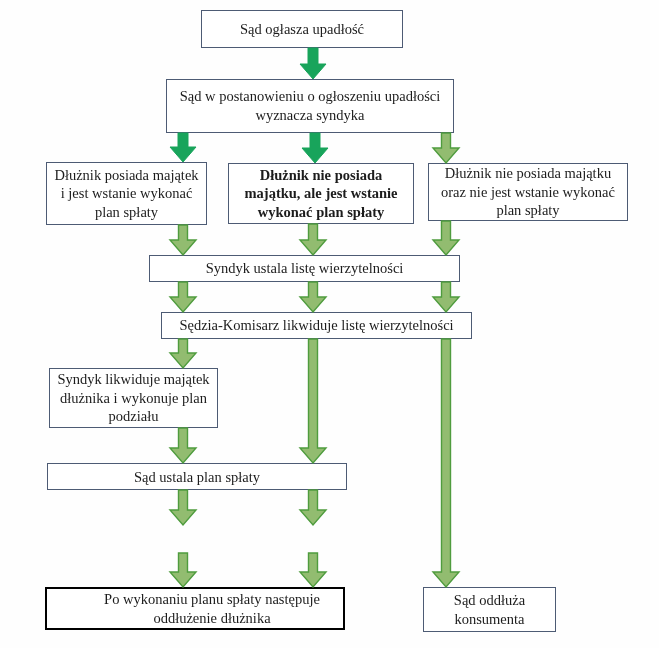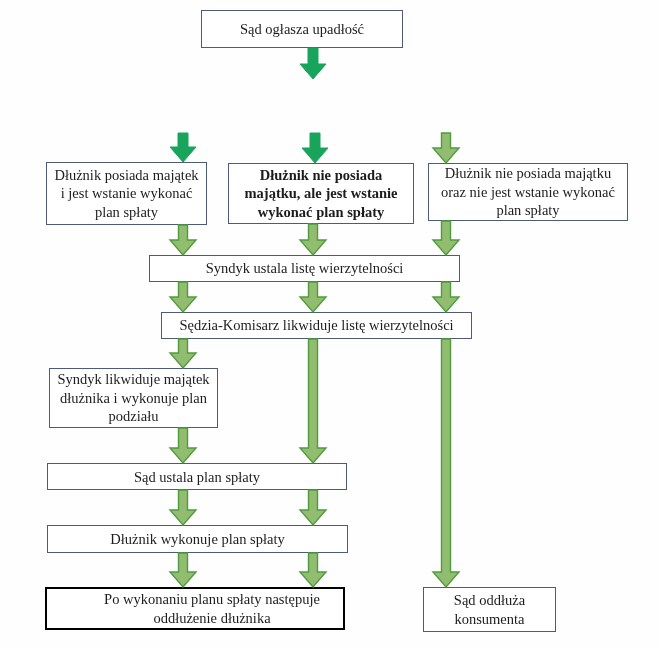--- a/index.html
+++ b/index.html
@@ -47,43 +47,43 @@
     stroke-linejoin:miter;
   }
 </style>
 </head>
 <body>
 
 <div id="canvas">
   <div class="node" id="node-a">
       <span>Sąd ogłasza upadłość</span>
     </div>
+  <div class="node" id="node-b">
+      <span>Sąd w postanowieniu o ogłoszeniu upadłości wyznacza syndyka</span>
+    </div>
   <div class="node" id="node-c1">
       <span>Dłużnik posiada majątek i jest wstanie wykonać plan spłaty</span>
     </div>
   <div class="node" id="node-c2">
       <span>Dłużnik nie posiada majątku, ale jest wstanie wykonać plan spłaty</span>
     </div>
   <div class="node" id="node-c3">
       <span>Dłużnik nie posiada majątku oraz nie jest wstanie wykonać plan spłaty</span>
     </div>
   <div class="node" id="node-d">
       <span>Syndyk ustala listę wierzytelności</span>
     </div>
   <div class="node" id="node-e">
       <span>Sędzia-Komisarz likwiduje listę wierzytelności</span>
     </div>
   <div class="node" id="node-f">
       <span>Syndyk likwiduje majątek dłużnika i wykonuje plan podziału</span>
     </div>
   <div class="node" id="node-g">
       <span>Sąd ustala plan spłaty</span>
-    </div>
-  <div class="node" id="node-h">
-      <span>Dłużnik wykonuje plan spłaty</span>
     </div>
   <div class="node strong" id="node-i">
       <span>Po wykonaniu planu spłaty następuje oddłużenie dłużnika</span>
     </div>
   <div class="node" id="node-j">
       <span>Sąd oddłuża konsumenta</span>
     </div>
 <svg class="arrow arrow-dark" width="32" height="31" style="left: 297px; top: 48px;">
       <polygon points="11,0 21,0 21,16 29,16 16,31 3,16 11,16"></polygon>
     </svg>

